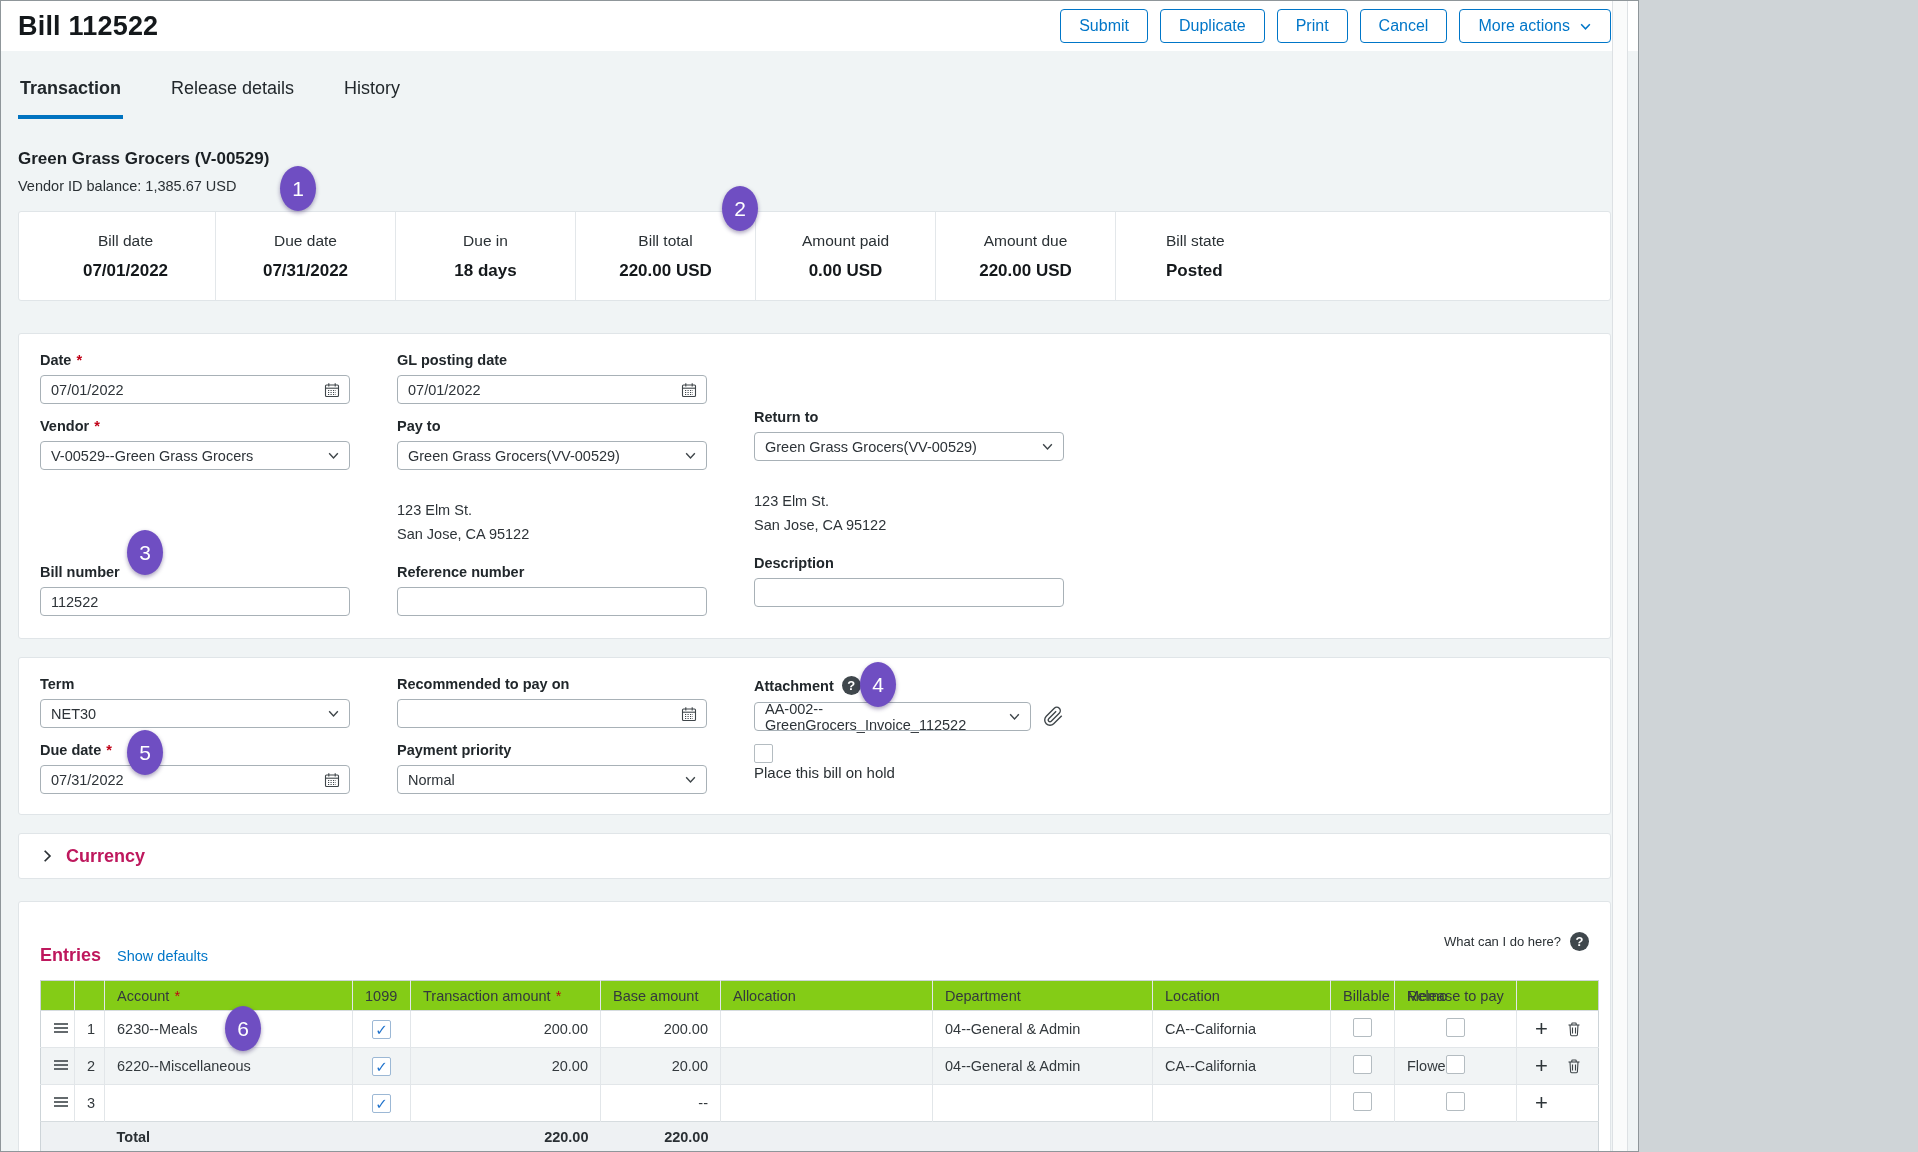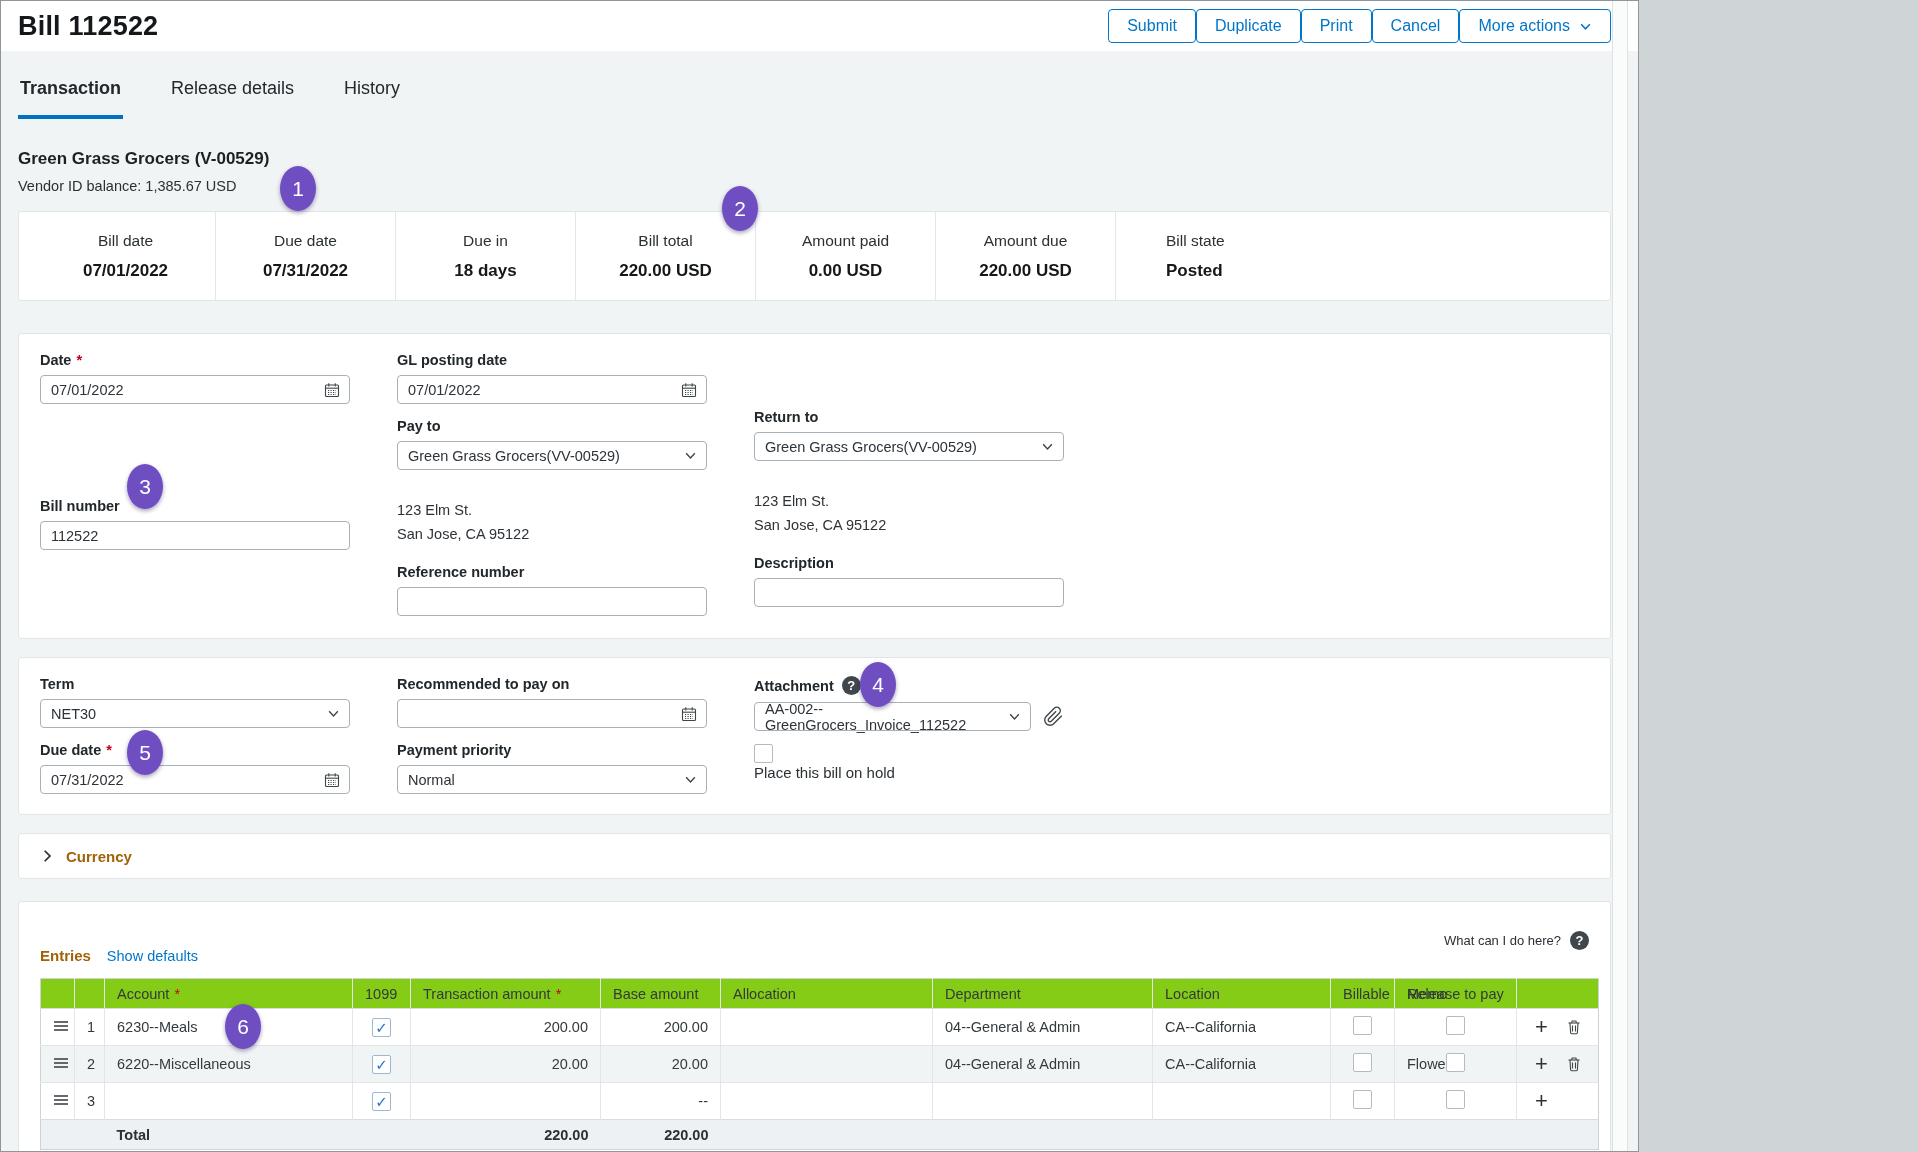--- a/index.html
+++ b/index.html
@@ -5,21 +5,21 @@
   * { margin:0; padding:0; box-sizing:border-box; }
   html,body { background:#cfd4d7; }
   body { font-family:"Liberation Sans","DejaVu Sans",sans-serif; }
   .page { position:relative; width:1639px; height:1152px; background:#f0f4f5;
           border:1px solid #8f969a; overflow:hidden; }
 
   
   .header { height:50px; background:#fff; display:flex; align-items:center;
             justify-content:space-between; padding:0 27px 0 17px; }
   .page-title { font-size:27px; font-weight:bold; color:#14181b; letter-spacing:.2px; }
-  .header-actions { display:flex; }
+  .header-actions { display:flex; gap:12px; }
   .btn { height:34px; padding:0 18px; background:#fff; border:1px solid #0076c8;
          border-radius:4px; color:#0076c8; font-size:16px; font-family:inherit;
          display:inline-flex; align-items:center; gap:9px; cursor:pointer; }
 
   
   .tabbar { height:68px; padding:0 17px; display:flex; align-items:flex-end; gap:46px; }
   .tab { font-size:18px; color:#22282c; padding:0 2px 16px 2px; border-bottom:4px solid transparent; cursor:pointer; }
   .tab.active { font-weight:bold; border-bottom-color:#0073c0; }
 
   
@@ -66,21 +66,21 @@
   .help::after { content:"?"; }
   .cbrow { display:flex; align-items:flex-start; gap:1px; margin-top:13px;flex-direction:column; }
   .cb { width:19px; height:19px; border:1px solid #b4bcc1; border-radius:2px; background:#fff;
         display:inline-flex; align-items:center; justify-content:center; flex:none; }
   .cb.checked { border-color:#9cb8d5; }
   .cb.checked::after { content:"✓"; color:#2173cc; font-size:15px; font-weight:bold; line-height:1; }
   .cb-label { font-size:15px; color:#2a3034; }
 
   
   .currency { margin-top:18px; height:46px; display:flex; align-items:center; gap:12px; padding:0 21px; }
-  .section-title { font-size:15px; font-weight:bold; color:#a16207; }
+  .section-title { font-size:18px; font-weight:bold; color:#be185d; }
 
   
   .entries { margin-top:22px; padding:14px 21px 16px 21px; }
   .entries-head { display:flex; align-items:center; justify-content:space-between; }
   .entries-left { display:flex; align-items:baseline; gap:16px; }
   .link { font-size:14.5px; color:#0076c8; cursor:pointer;margin-top:32px; }
   .entries-right { display:flex; align-items:center; gap:9px; font-size:13px; color:#2a3034; }
 
   table.grid { width:100%; border-collapse:collapse; table-layout:fixed; margin-top:14px;
                border:1px solid #cdd4d8; }
@@ -186,20 +186,31 @@
                 <svg width="16" height="16" viewBox="0 0 16 16" fill="none" stroke="#3e4549" stroke-width="1.1">
                     <rect x="1.5" y="3" width="13" height="11.5" rx="1"></rect>
                     <line x1="4.8" y1="1.2" x2="4.8" y2="4.4"></line>
                     <line x1="11.2" y1="1.2" x2="11.2" y2="4.4"></line>
                     <line x1="1.5" y1="6.2" x2="14.5" y2="6.2"></line>
                     <g stroke-width="1">
                       <line x1="4" y1="8.5" x2="12" y2="8.5" stroke-dasharray="1.2 1.3"></line>
                       <line x1="4" y1="10.5" x2="12" y2="10.5" stroke-dasharray="1.2 1.3"></line>
                       <line x1="4" y1="12.5" x2="12" y2="12.5" stroke-dasharray="1.2 1.3"></line>
                     </g>
+                  </svg>
+              </span>
+            </div>
+          </div>
+          <div class="field">
+            <label class="flabel"><span class="req">Vendor</span></label>
+            <div class="select">
+              <span>V-00529--Green Grass Grocers</span>
+              <span class="icon">
+                <svg width="13" height="13" viewBox="0 0 12 12">
+                    <polyline points="2,4 6,8.2 10,4" fill="none" stroke="#3e4549" stroke-width="1.3"></polyline>
                   </svg>
               </span>
             </div>
           </div>
           <div class="addr-spacer"></div>
           <div class="field" style="margin-top:18px;">
             <label class="flabel"><span>Bill number</span></label>
             <span class="badge" style="left:87px; top:-34px;">3</span>
             <div class="input">
               <span>112522</span>

